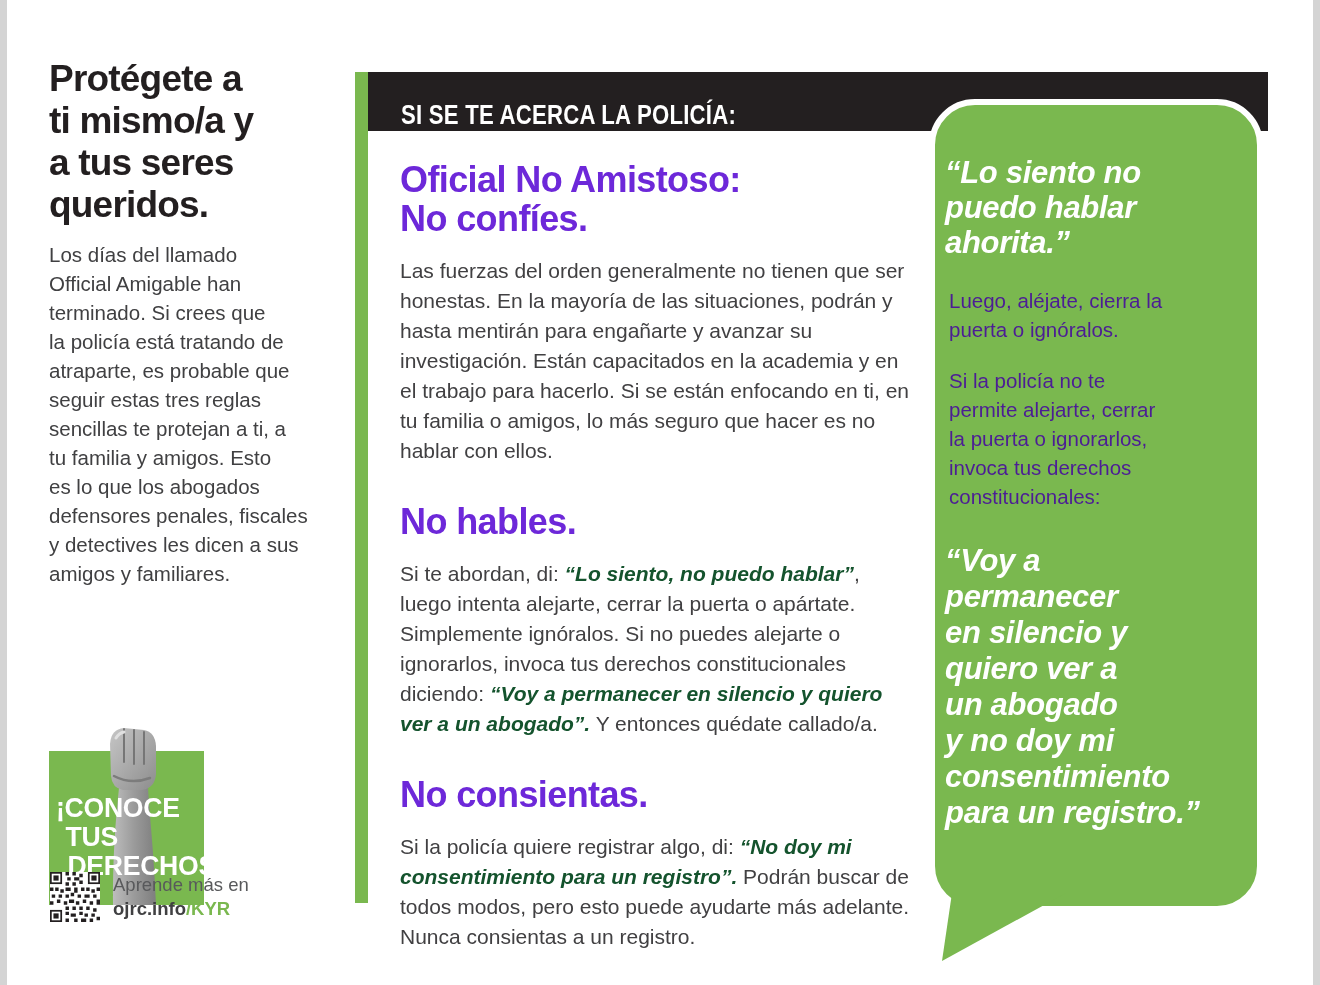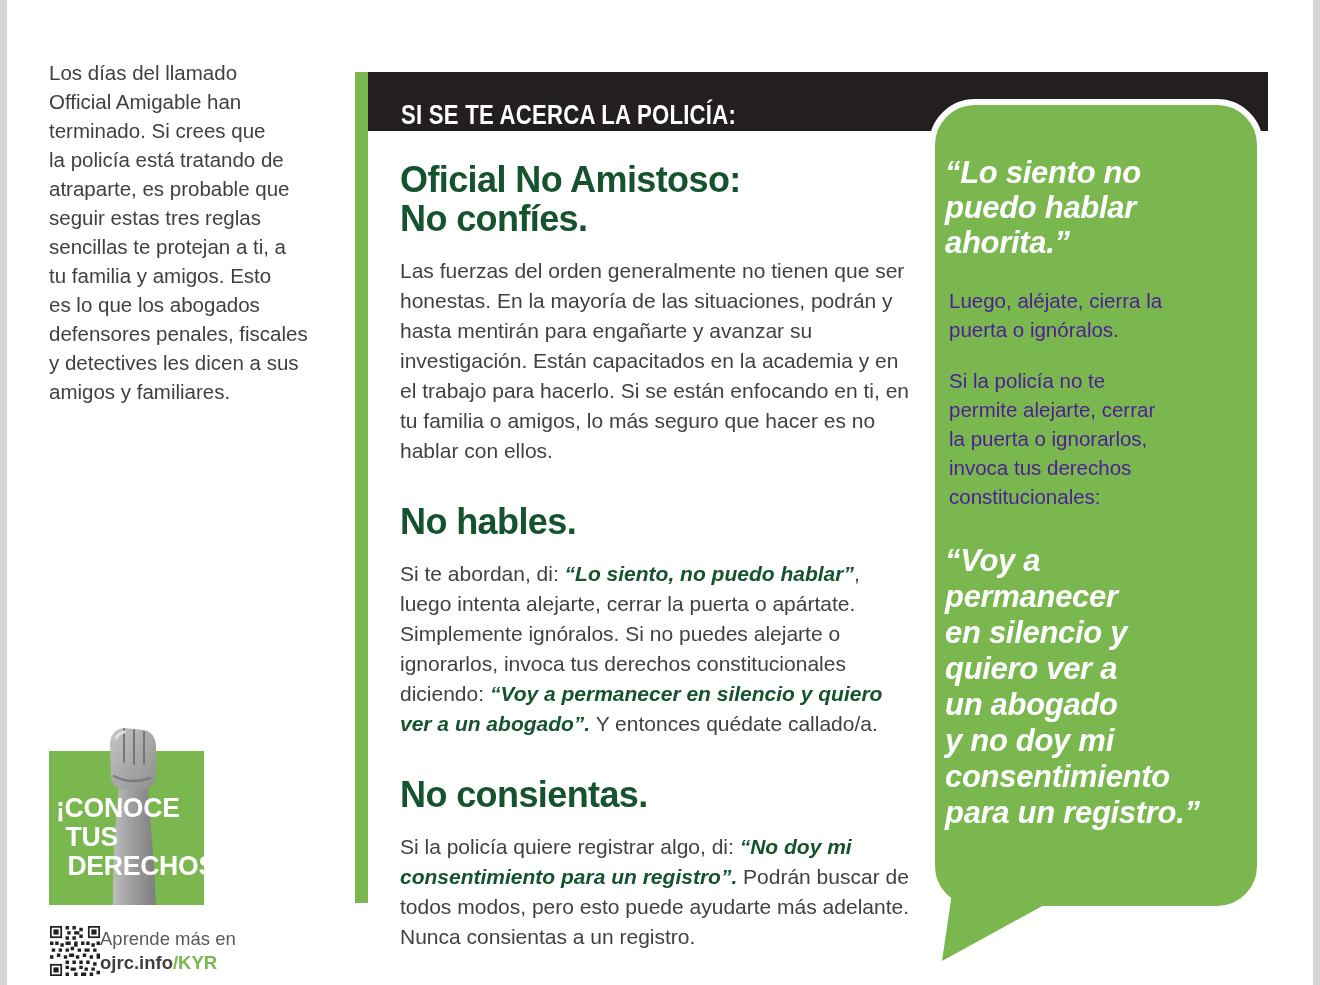--- a/index.html
+++ b/index.html
@@ -26,39 +26,39 @@
   .fist{position:absolute;left:86px;top:722px;width:86px;height:183px;z-index:2;}
   .badge-text{
     position:absolute;left:56px;top:793px;z-index:3;color:#ffffff;font-weight:bold;
     font-size:28px;line-height:29px;letter-spacing:-0.3px;
     transform:scaleX(0.95);transform-origin:left top;
   }
   .badge-text span{display:block;}
   .badge-text .l2{margin-left:10px;}
   .badge-text .l3{margin-left:12px;}
 
-  .qr-row{position:absolute;left:50px;top:926px;display:flex;align-items:center;z-index:3;}
+  .qr-row{position:absolute;left:50px;top:872px;display:flex;align-items:center;gap:13px;z-index:3;}
   .qr-row svg{display:block;}
   .qr-caption{font-size:18.5px;line-height:24px;color:#58595b;}
   .qr-caption strong{color:#404042;font-weight:bold;}
   .qr-caption .kyr{color:#7ab84f;font-weight:bold;}
 
   
   .green-rule{position:absolute;left:355px;top:72px;width:13px;height:831px;background:#7ab84f;}
   .banner{
     position:absolute;left:368px;top:72px;width:900px;height:59px;background:#231f20;
     display:flex;align-items:flex-end;z-index:1;
   }
   .banner span{
     display:inline-block;margin-left:33px;color:#ffffff;font-weight:bold;font-size:27px;
     letter-spacing:0.3px;transform:scaleX(0.82);transform-origin:left center;white-space:nowrap;
   }
   .main-col{position:absolute;left:400px;top:160px;width:512px;color:#414042;}
   .main-col h2{
-    margin:0 0 18px 0;font-size:36px;line-height:39px;font-weight:bold;color:#14532d;
+    margin:0 0 18px 0;font-size:36px;line-height:39px;font-weight:bold;color:#6d28d9;
     letter-spacing:-0.6px;white-space:pre-line;
   }
   .main-col h2.gap{margin-top:36px;}
   .main-col p{margin:0;font-size:21px;line-height:30px;}
   .bi{font-weight:bold;font-style:italic;color:#14532d;}
 
   
   .bubble{
     position:absolute;left:929px;top:99px;width:322px;height:801px;
     background:#7ab84f;border:6px solid #ffffff;border-radius:46px;z-index:5;
@@ -77,20 +77,24 @@
   .bubble-inner .bq2{margin-top:32px;}
   .tail{position:absolute;left:936px;top:893px;z-index:6;}
 </style>
 </head>
 <body>
 
 <div class="edge edge-left"></div>
 <div class="edge edge-right"></div>
 
 <aside class="left-col">
+  <h1>Protégete a
+ti mismo/a y
+a tus seres
+queridos.</h1>
   <p class="intro">Los días del llamado
 Official Amigable han
 terminado. Si crees que
 la policía está tratando de
 atraparte, es probable que
 seguir estas tres reglas
 sencillas te protejan a ti, a
 tu familia y amigos. Esto
 es lo que los abogados
 defensores penales, fiscales

